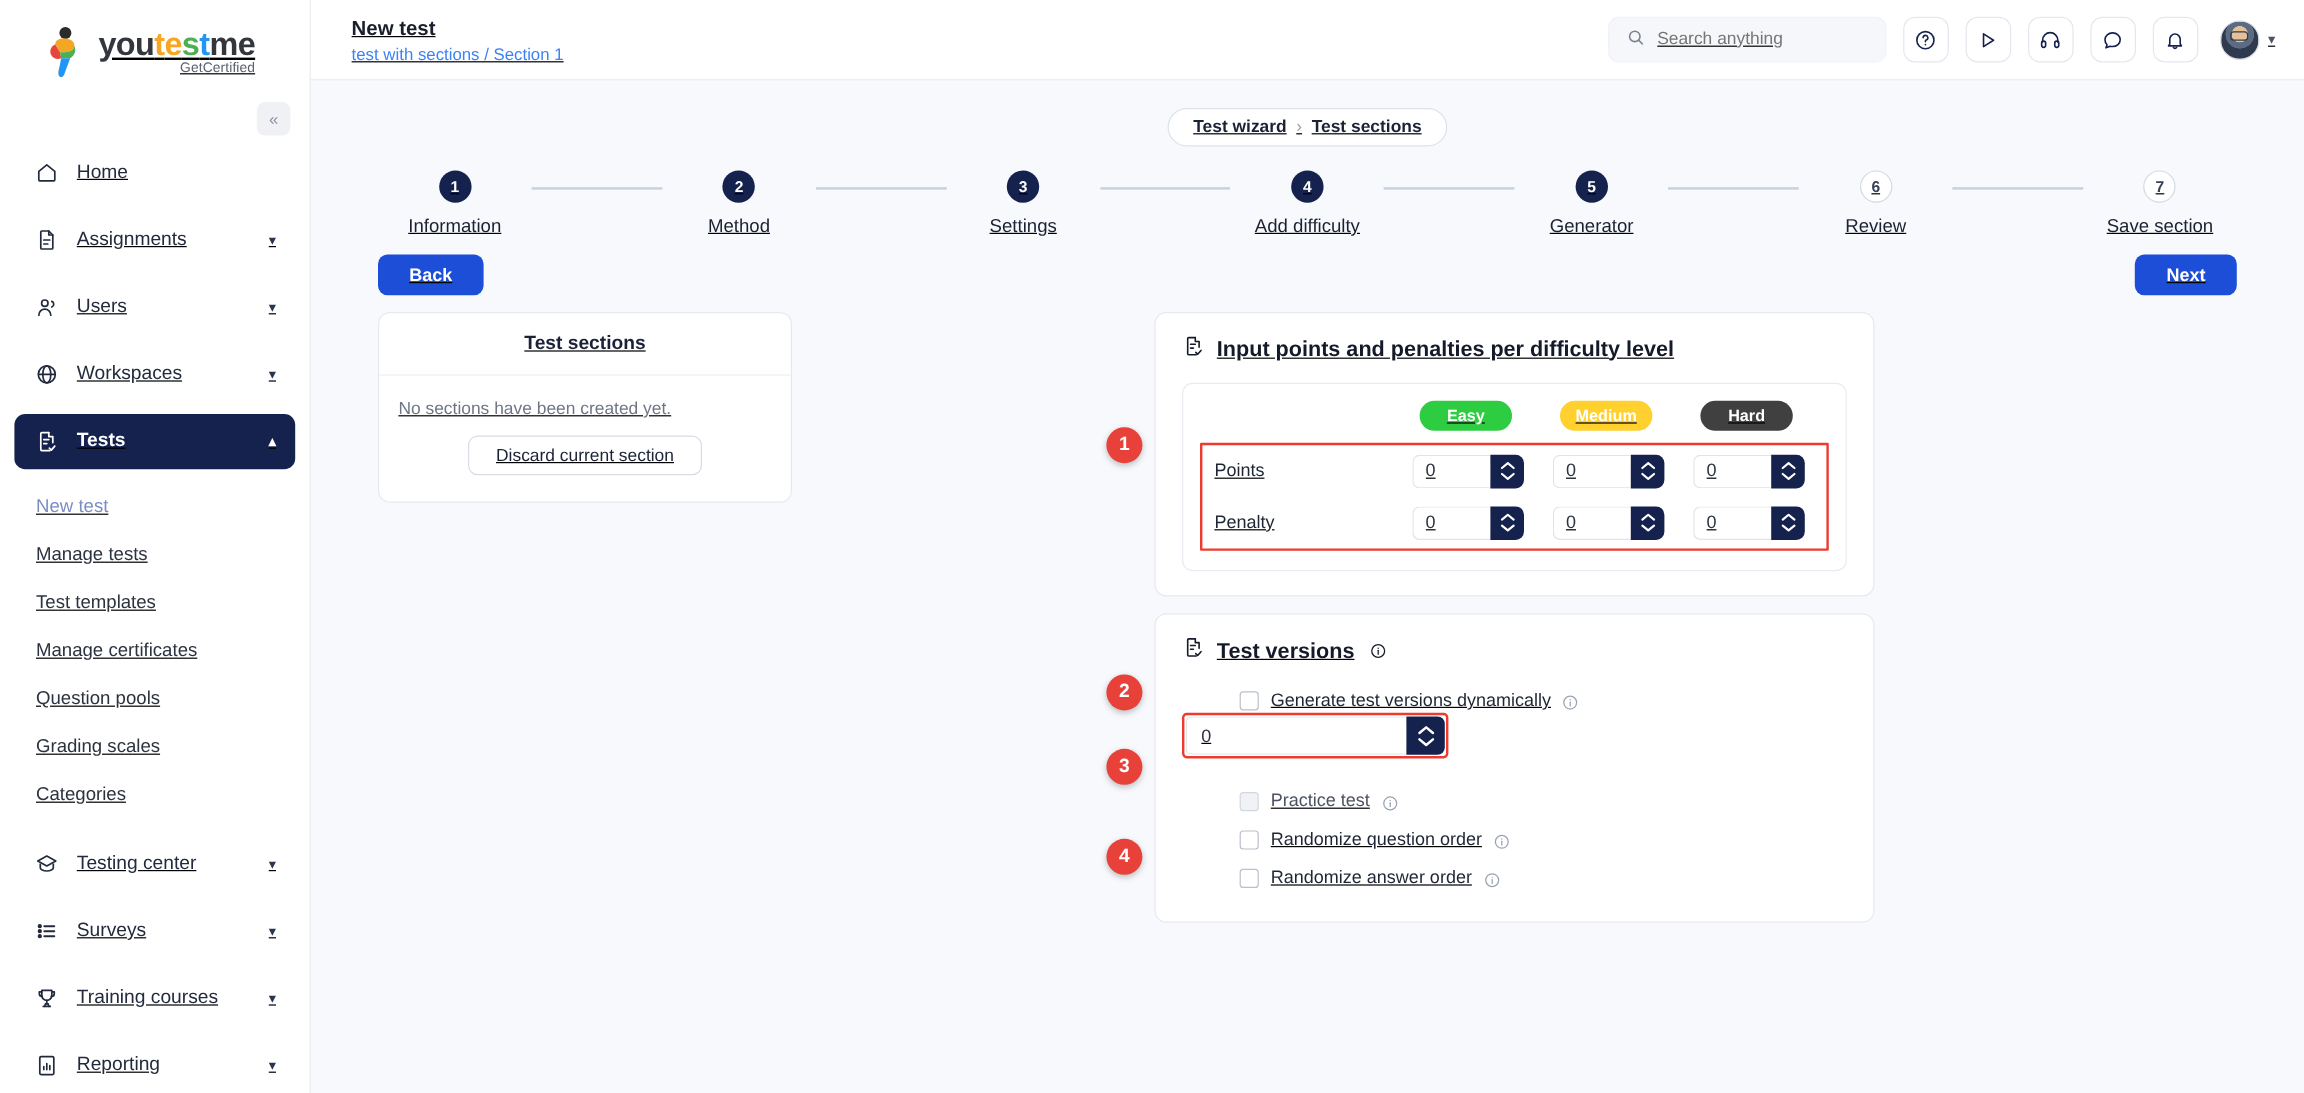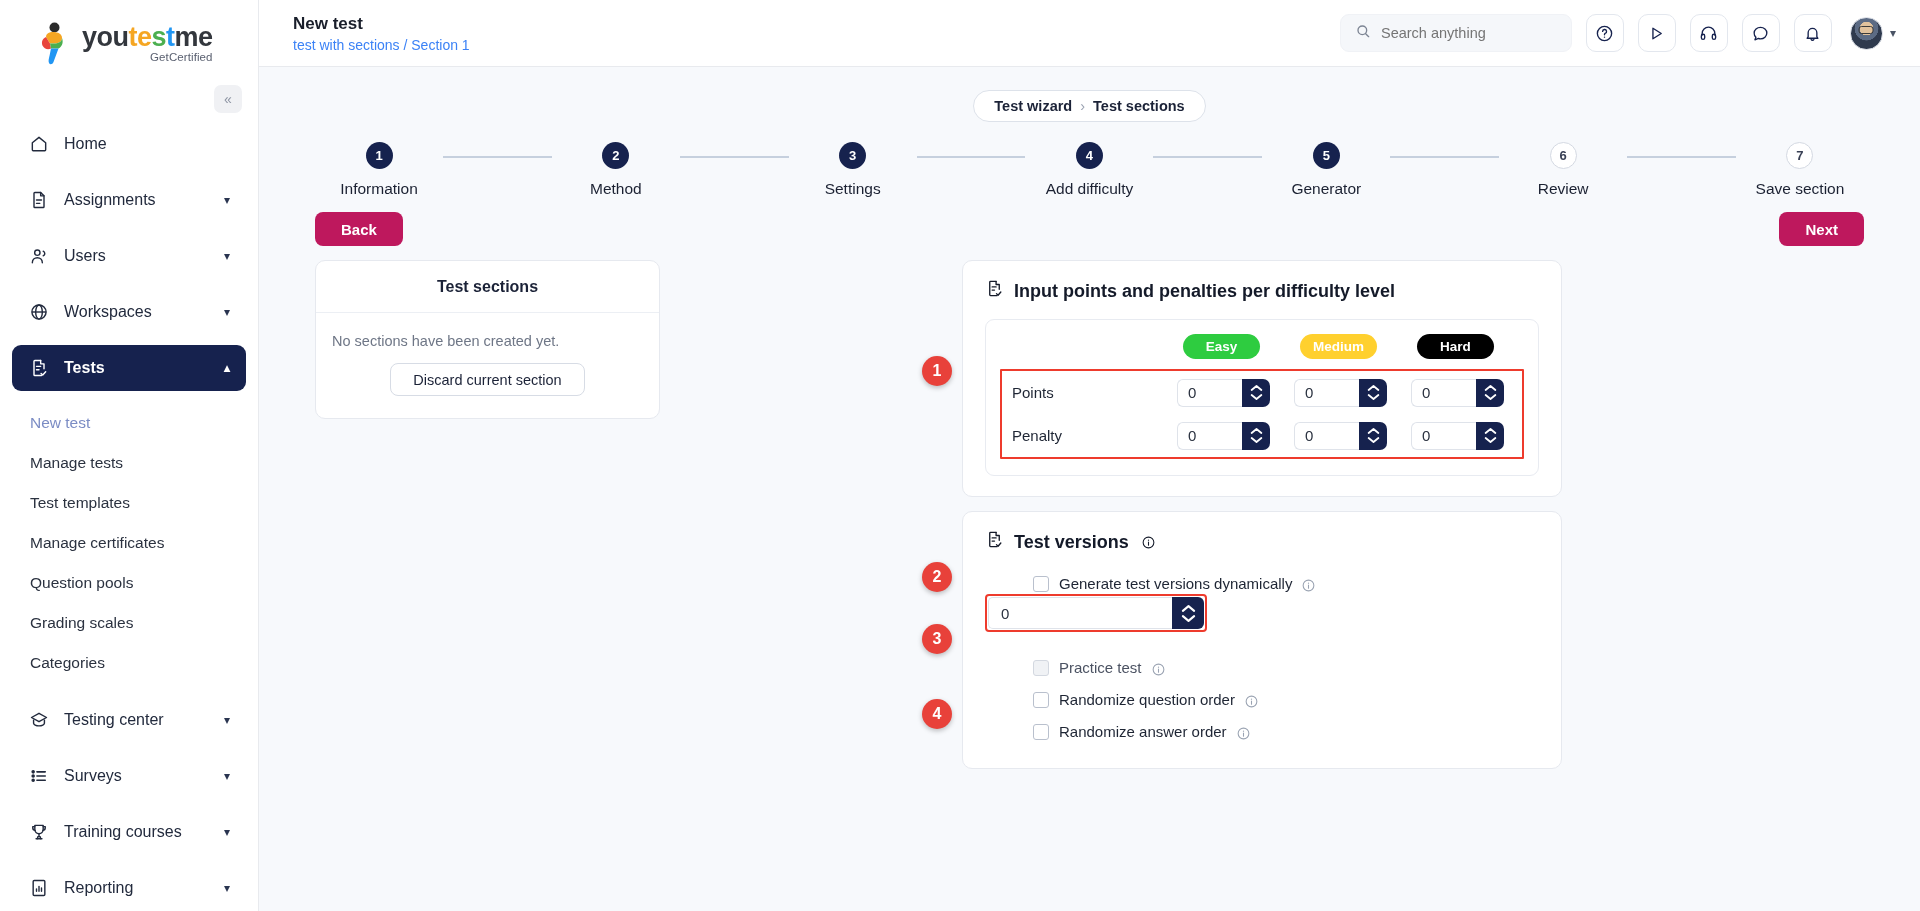--- a/index.html
+++ b/index.html
@@ -2,21 +2,21 @@
 <html><head>
 <meta charset="utf-8">
 <style>
   * { box-sizing: border-box; margin: 0; padding: 0; }
   html, body {
     width: 1920px; height: 911px;
     font-family: "Liberation Sans", sans-serif;
     background: #ffffff;
     overflow: hidden;
   }
-  .app { display: flex; width: 1920px; height: 702px; position: relative; }
+  .app { display: flex; width: 1920px; height: 702px; position: relative; text-decoration: underline; }
 
   
   .sidebar {
     width: 259px; height: 911px; background: #ffffff;
     border-right: 1px solid #e8eaee;
     display: flex; flex-direction: column;
     position: relative; flex: 0 0 259px;
   }
   .logo-area {
     height: 88px; display: flex; align-items: center;
@@ -113,21 +113,21 @@
     display: flex; align-items: center; justify-content: center;
     font-size: 13px; font-weight: 700;
   }
   .step-circle.done { background: #16224e; color: #fff; }
   .step-circle.todo { background: #fff; color: #394055; border: 1px solid #d4d9e2; }
   .step-label { margin-top: 11px; font-size: 15.5px; color: #1b2132; white-space: nowrap;}
   .step-line { flex: 1; height: 2px; background: #c6d0de; margin-top: 14px; }
 
   .action-row { display: flex; align-items: center; margin: 14px 56px 0 56px; }
   .btn-dark {
-    background: #be185d; color: #fff; border: none; border-radius: 8px;
+    background: #1d4ed8; color: #fff; border: none; border-radius: 8px;
     padding: 0 26px; height: 34px; font-size: 15px; font-weight: 700;
     cursor: pointer; font-family: inherit;
   }
   .btn-next { margin-left: auto; }
 
   .columns { display: flex; gap: 0; padding: 0 56px; margin-top: 14px; }
   .col-left { width: 345px; flex: 0 0 345px; }
   .col-right { flex: 1; display: flex; justify-content: center; }
 
   .card {
@@ -160,21 +160,21 @@
   .diff-head { display: flex; align-items: center; }
   .diff-label-col { width: 175px; flex: 0 0 175px; }
   .diff-col { width: 93px; flex: 0 0 93px; display: flex; justify-content: center; margin-right: 24px;}
   .diff-col:last-child { margin-right: 0; }
   .pill {
     border-radius: 999px; color: #fff; font-size: 13.5px; font-weight: 700;
     padding: 5px 0; width: 77px; text-align: center;
   }
   .pill.easy { background: #2ecc40; }
   .pill.medium { background: #ffd02e; }
-  .pill.hard { background: #000000; }
+  .pill.hard { background: #404040; }
 
   .diff-rows-hl {
     border: 2px solid #ee3b2d; border-radius: 1px; margin-top: 10px;
   }
   .diff-row { display: flex; align-items: center; height: 43px; }
   .diff-row .rl { width: 175px; flex: 0 0 175px; font-size: 15px; color: #1e2534; padding-left: 10px;}
 
   .spinner { display: flex; align-items: stretch; height: 28px; width: 93px; }
   .spinner input {
     flex: 1; min-width: 0; border: 1px solid #dfe3ea; border-right: none;

